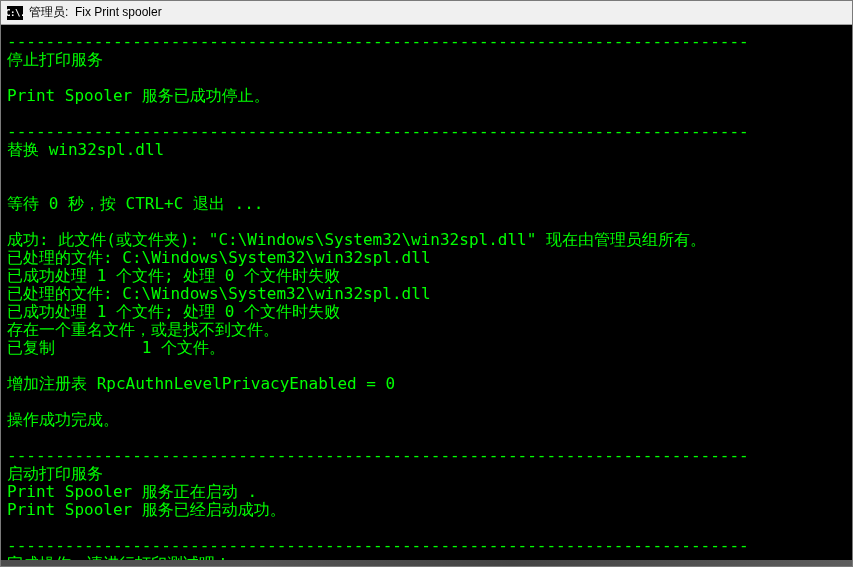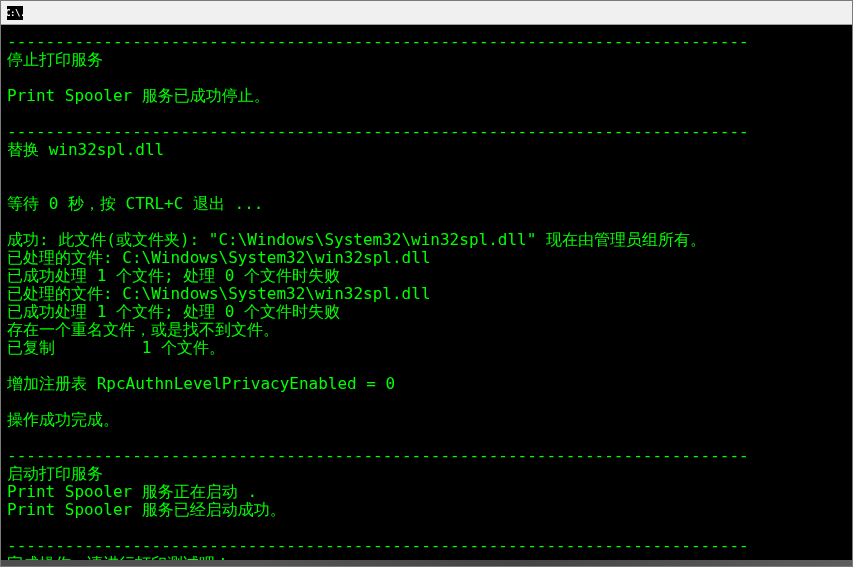--- a/index.html
+++ b/index.html
@@ -66,16 +66,17 @@
       flex-shrink: 0;
       opacity: 0.5;
     }
   </style>
 </head>
 <body>
 
 <div class="window">
   <div class="titlebar">
     <div class="titlebar-icon">C:\.</div>
+    <div class="titlebar-text">管理员:  Fix Print spooler</div>
   </div>
   <div class="console" id="console"><div class="line">-----------------------------------------------------------------------------</div><div class="line">停止打印服务</div><div class="blank"></div><div class="line">Print Spooler 服务已成功停止。</div><div class="blank"></div><div class="line">-----------------------------------------------------------------------------</div><div class="line">替换 win32spl.dll</div><div class="blank"></div><div class="blank"></div><div class="line">等待 0 秒，按 CTRL+C 退出 ...</div><div class="blank"></div><div class="line">成功: 此文件(或文件夹): "C:\Windows\System32\win32spl.dll" 现在由管理员组所有。</div><div class="line">已处理的文件: C:\Windows\System32\win32spl.dll</div><div class="line">已成功处理 1 个文件; 处理 0 个文件时失败</div><div class="line">已处理的文件: C:\Windows\System32\win32spl.dll</div><div class="line">已成功处理 1 个文件; 处理 0 个文件时失败</div><div class="line">存在一个重名文件，或是找不到文件。</div><div class="line">已复制         1 个文件。</div><div class="blank"></div><div class="line">增加注册表 RpcAuthnLevelPrivacyEnabled = 0</div><div class="blank"></div><div class="line">操作成功完成。</div><div class="blank"></div><div class="line">-----------------------------------------------------------------------------</div><div class="line">启动打印服务</div><div class="line">Print Spooler 服务正在启动 .</div><div class="line">Print Spooler 服务已经启动成功。</div><div class="blank"></div><div class="line">-----------------------------------------------------------------------------</div><div class="line">完成操作，请进行打印测试吧！</div></div>
   <div class="bottom-strip"></div>
 </div>
 
 </body></html>

